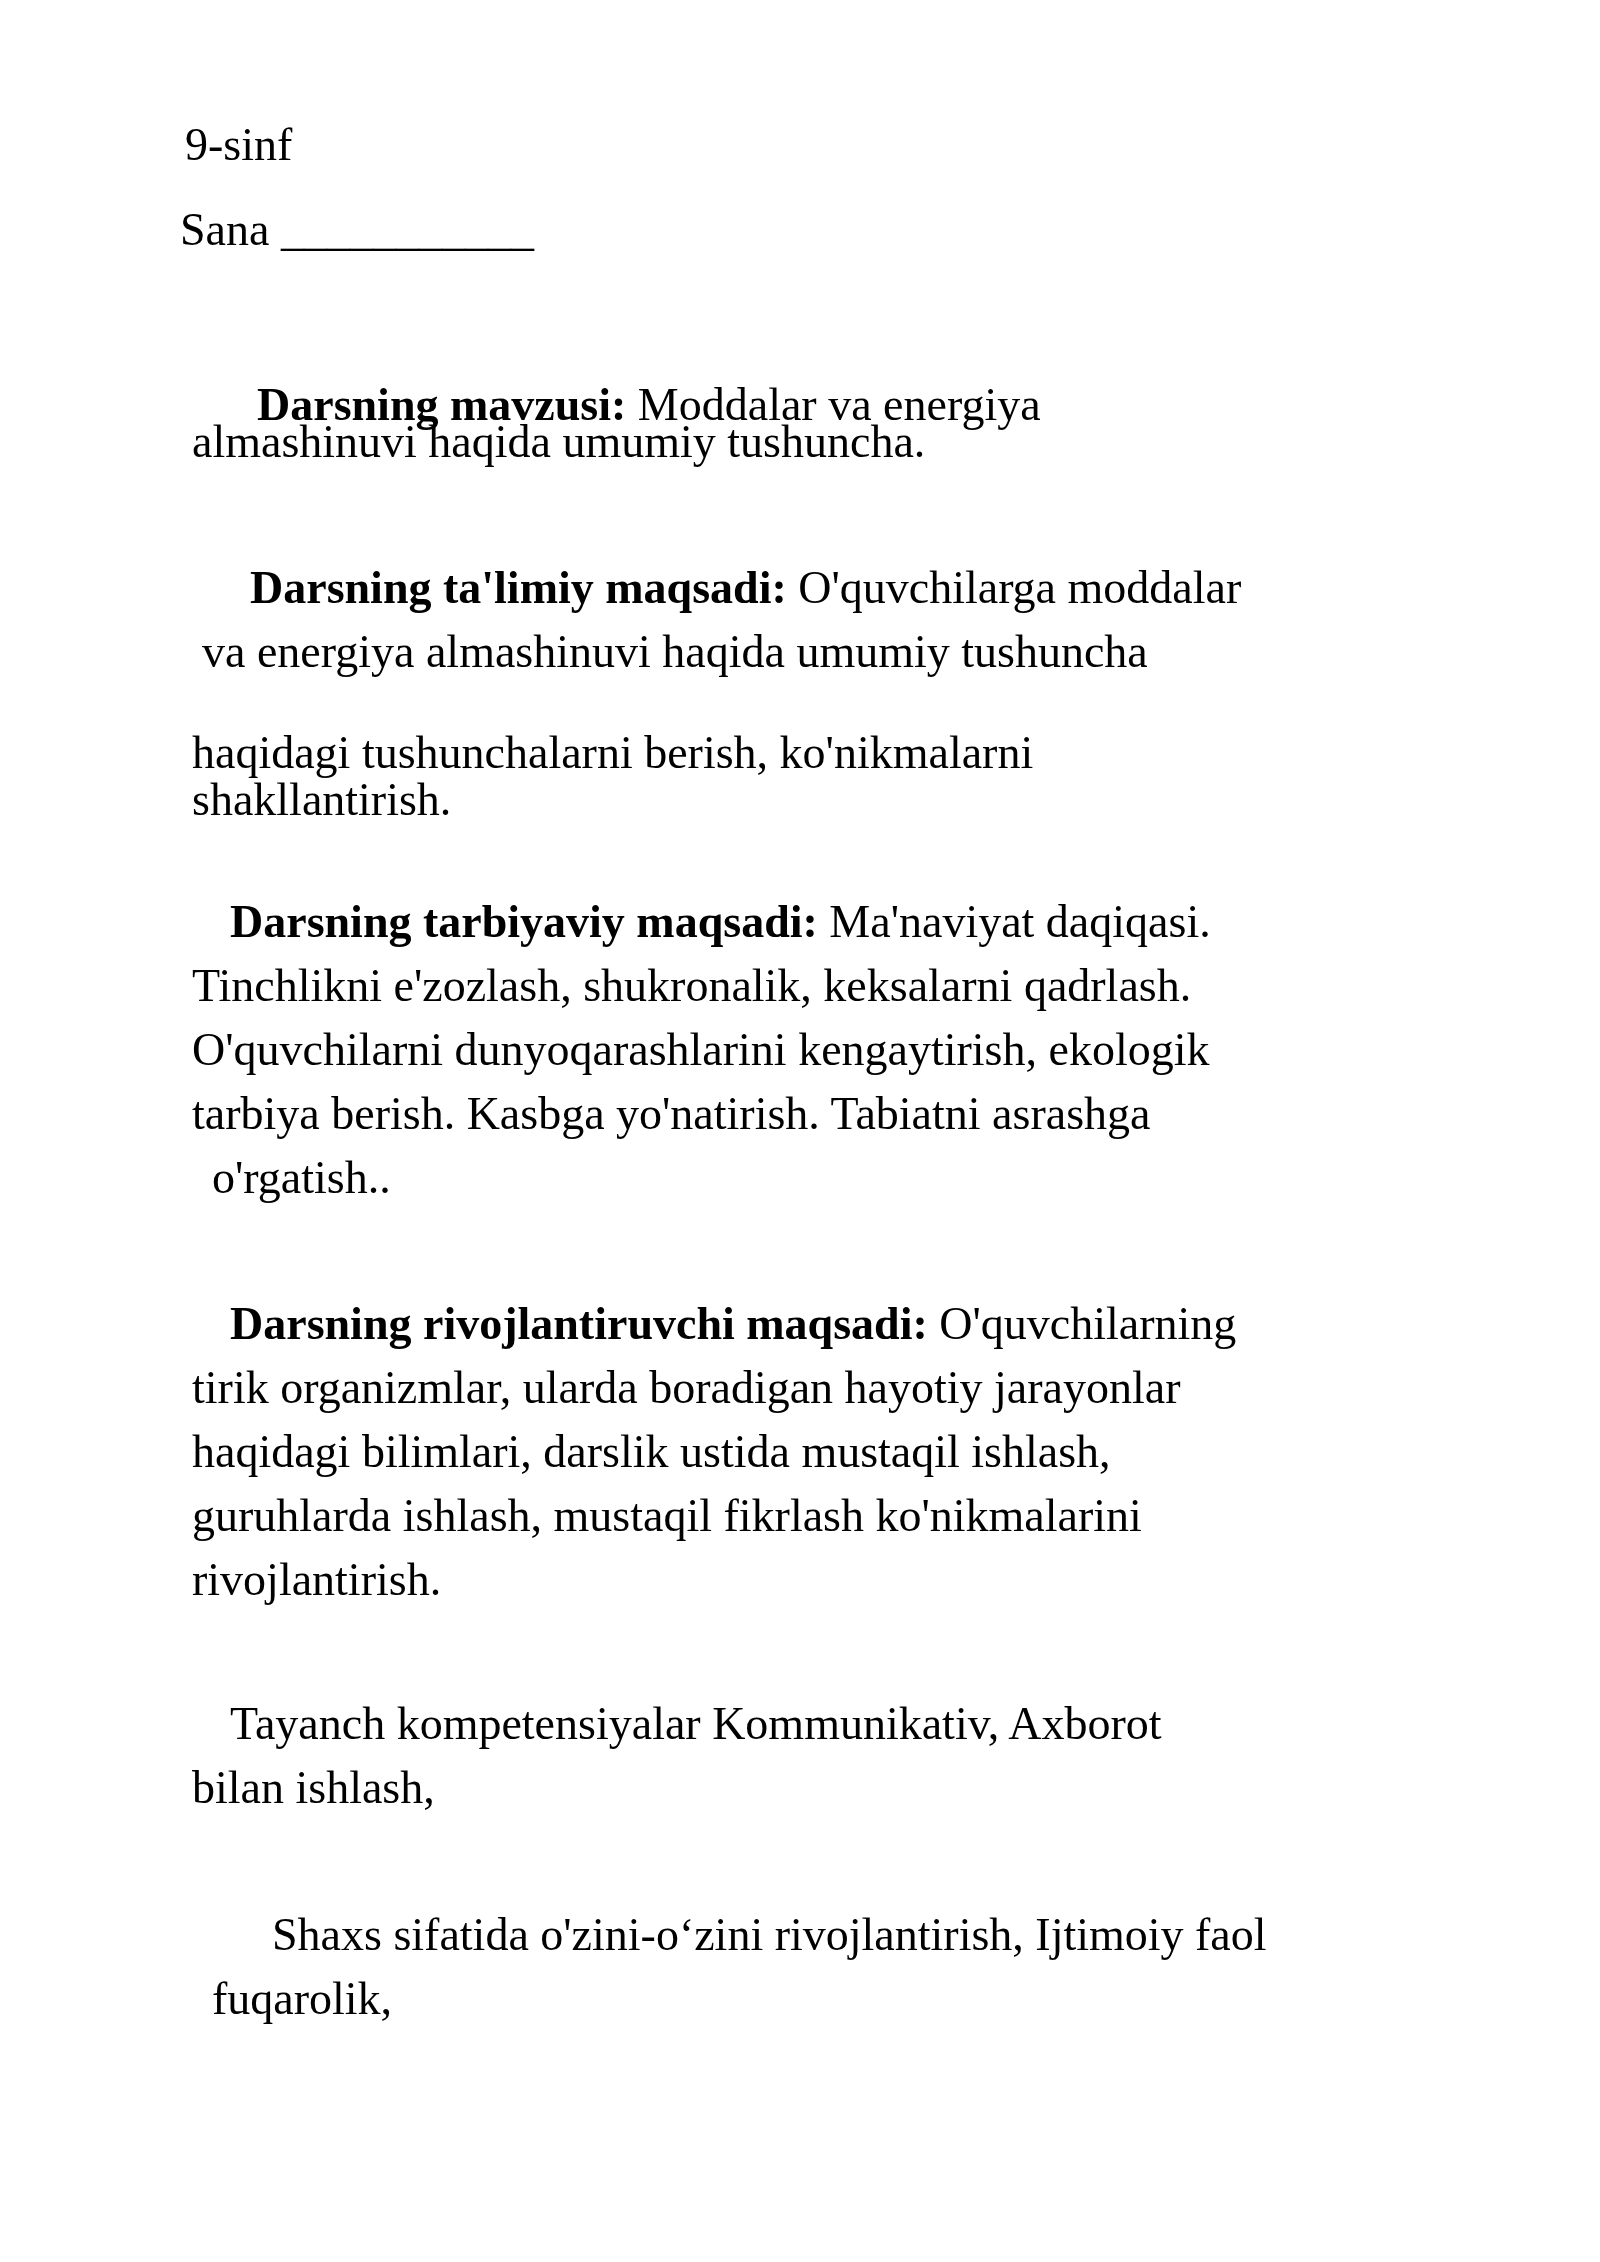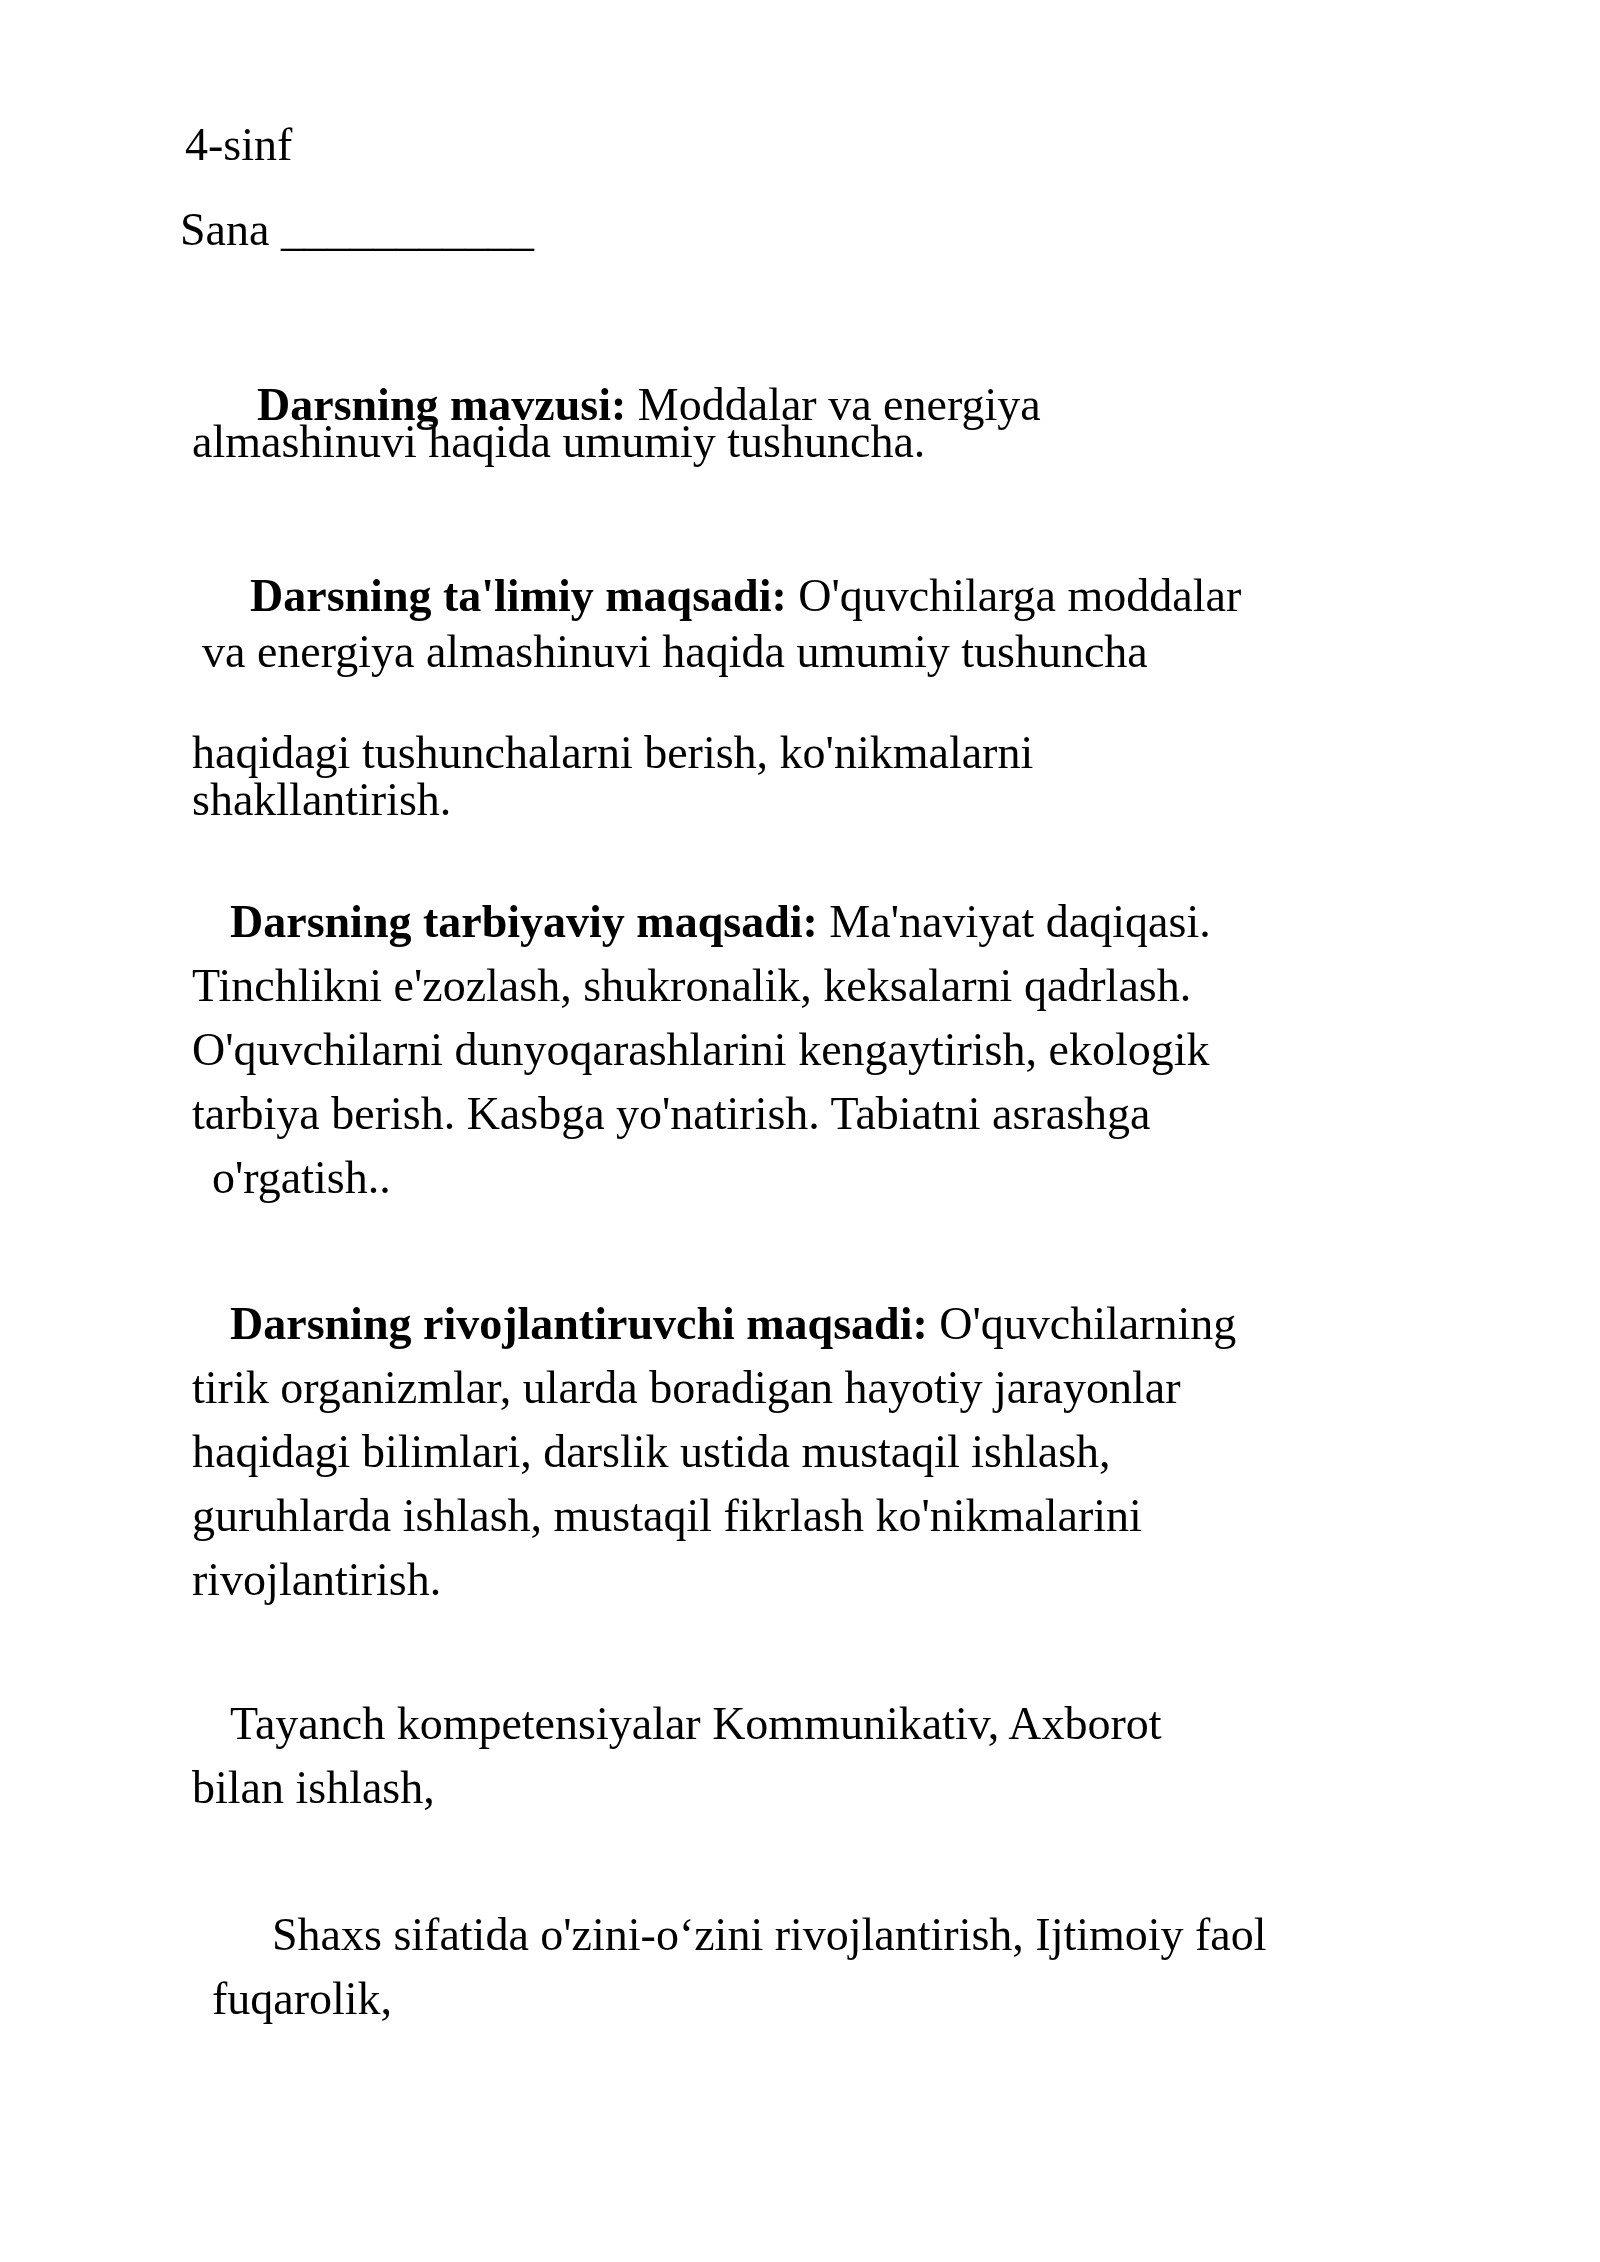--- a/index.html
+++ b/index.html
@@ -6,30 +6,30 @@
   body { width:1600px; height:2262px; position:relative; overflow:hidden;
          font-family:"Liberation Serif", serif; color:#000; }
   .line { position:absolute; white-space:nowrap; font-size:46px; line-height:64px; height:64px; }
   b { font-weight:bold; }
 </style>
 </head>
 <body>
 
 <div>
 
-  <div class="line" style="left:185px; top:113px;">4-sinf</div>
+  <div class="line" style="left:185px; top:113px;">9-sinf</div>
   <div class="line" style="left:180px; top:198px;">
     <span>Sana</span>
     <span>___________</span>
   </div>
 
   <div class="line" style="left:257px; top:346px;margin-top:27px;"><b>Darsning mavzusi:</b><span> Moddalar va energiya</span></div>
   <div class="line" style="left:192px; top:410px;">almashinuvi haqida umumiy tushuncha.</div>
 
-  <div class="line" style="left:250px; top:556px;margin-top:8px;"><b>Darsning ta'limiy maqsadi:</b><span> O'quvchilarga moddalar</span></div>
+  <div class="line" style="left:250px; top:556px;"><b>Darsning ta'limiy maqsadi:</b><span> O'quvchilarga moddalar</span></div>
   <div class="line" style="left:175px; top:620px;margin-left:27px;">va energiya almashinuvi haqida umumiy tushuncha</div>
   <div class="line" style="left:192px; top:684px;margin-top:37px;">haqidagi tushunchalarni berish, ko'nikmalarni</div>
   <div class="line" style="left:192px; top:748px;margin-top:20px;">shakllantirish.</div>
 
   <div class="line" style="left:230px; top:890px;"><b>Darsning tarbiyaviy maqsadi:</b><span> Ma'naviyat daqiqasi.</span></div>
   <div class="line" style="left:192px; top:954px;">Tinchlikni e'zozlash, shukronalik, keksalarni qadrlash.</div>
   <div class="line" style="left:192px; top:1018px;">O'quvchilarni dunyoqarashlarini kengaytirish, ekologik</div>
   <div class="line" style="left:192px; top:1082px;">tarbiya berish. Kasbga yo'natirish. Tabiatni asrashga</div>
   <div class="line" style="left:192px; top:1146px;margin-left:20px;">o'rgatish..</div>
 

